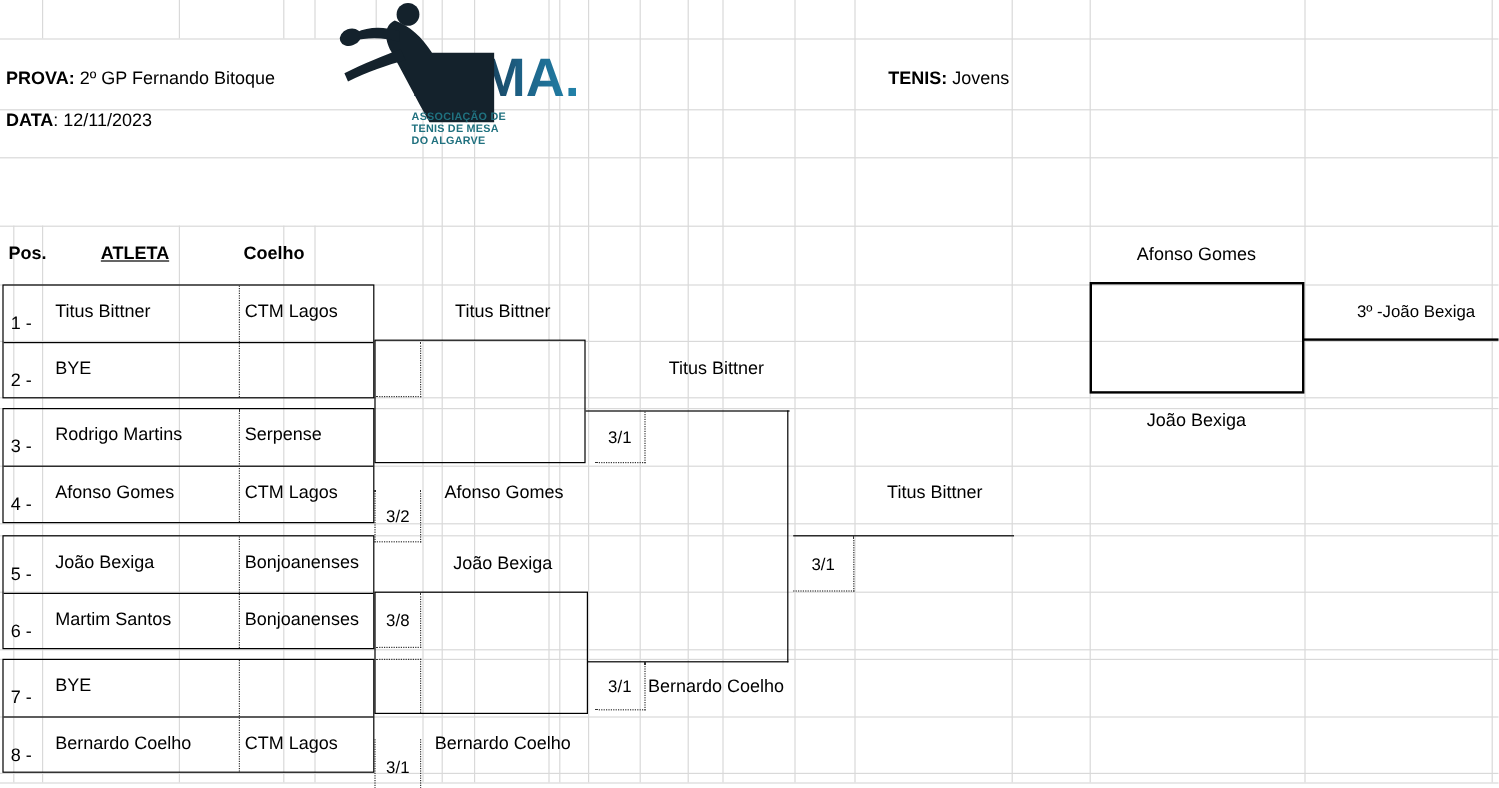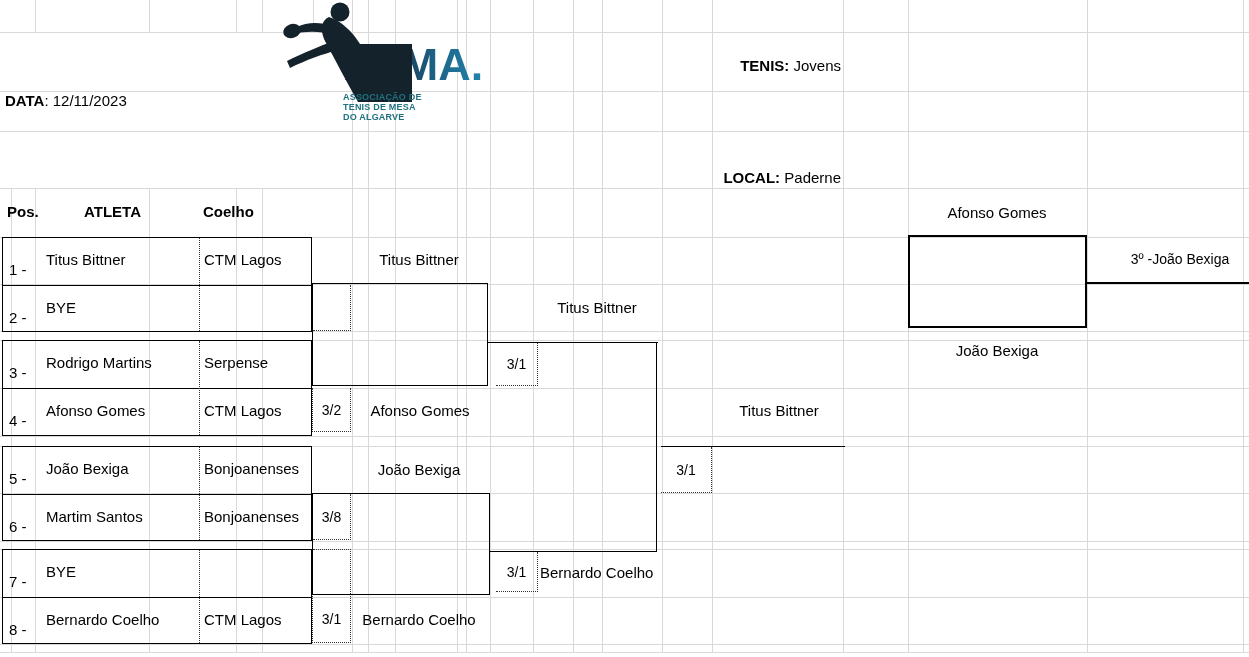--- a/index.html
+++ b/index.html
@@ -17,21 +17,21 @@
   .pos-num{position:absolute;left:6px;top:23px;font-size:15px;}
   .p-name{position:absolute;left:43px;top:13px;font-size:15px;white-space:nowrap;}
   .p-club{position:absolute;left:201px;top:13px;font-size:15px;white-space:nowrap;}
   
   .rect{position:absolute;border:1px solid #000;box-sizing:border-box;z-index:2;}
   .rect.thick{border-width:2px;}
   
   .score{position:absolute;font-size:14px;display:flex;align-items:center;justify-content:center;z-index:4;box-sizing:border-box;}
   .d-r{border-right:1px dotted #333;}
   .d-b{border-bottom:1px dotted #333;}
-  .d-l{border-left:1px dotted #333;}
+  .d-l{border-left:1px dotted #333;margin-top:20px;}
   .d-t{border-top:1px dotted #333;}
   
   .bname{position:absolute;font-size:15px;text-align:center;white-space:nowrap;z-index:4;}
   
   .hline{position:absolute;font-size:15px;white-space:nowrap;z-index:4;}
   .hline b{font-weight:bold;}
   .hright{text-align:right;}
   .colhead{position:absolute;font-weight:bold;font-size:15px;z-index:4;white-space:nowrap;}
   
   #logo-sil{position:absolute;left:276px;top:0;width:136px;height:102px;z-index:6;}
@@ -85,49 +85,49 @@
       <div class="gl" style="left: 149px; top: 188px; width: 1px; height: 464px;"></div>
       <div class="gl" style="left: 236px; top: 188px; width: 1px; height: 464px;"></div>
       <div class="gl" style="left: 262px; top: 188px; width: 1px; height: 464px;"></div>
       <div class="gl" style="left: 35px; top: 0px; width: 1px; height: 32px;"></div>
       <div class="gl" style="left: 149px; top: 0px; width: 1px; height: 32px;"></div>
       <div class="gl" style="left: 236px; top: 0px; width: 1px; height: 32px;"></div>
       <div class="gl" style="left: 262px; top: 0px; width: 1px; height: 32px;"></div>
       <div class="gl" style="left: 313px; top: 0px; width: 1px; height: 32px;"></div>
     </div>
 
+  <div class="hline" style="left:5px;top:57px;">
+    <b>PROVA:</b>
+    <span>2º GP Fernando Bitoque</span>
+  </div>
   <div class="hline" style="left:5px;top:92px;">
     <b>DATA</b><span>: 12/11/2023</span>
   </div>
 
   <div class="hline hright" style="left:541px;top:57px;width:300px;">
     <b>TENIS:</b>
     <span>Jovens</span>
-  </div>
-  <div class="hline hright" style="left:541px;top:169px;width:300px;">
-    <b>LOCAL:</b>
-    <span>Paderne</span>
   </div>
 
   <svg id="logo-sil" viewBox="0 0 136 102" aria-hidden="true">
     <circle cx="64" cy="12" r="9.5"></circle>
     <path d="M53,17 C65,21 76,31 84,44 L136,44 L136,102 L82,102 C71,83 61,63 50,43 C44,32 44,21 53,17 Z"></path>
     <path d="M57,26 C44,22 31,22 21,27 L18,34 C30,31 45,31 57,35 Z"></path>
     <ellipse cx="16" cy="31" rx="9" ry="7" transform="rotate(-20 16 31)"></ellipse>
     <path d="M58,41 C44,46 27,53 11,61 L14,68 C30,60 47,54 62,50 Z"></path>
   </svg>
   <div id="brand">ATMA.</div>
   <div id="subtitle">
     <div>ASSOCIAÇÃO DE</div>
     <div>TENIS DE MESA</div>
     <div>DO ALGARVE</div>
   </div>
 
   <div class="colhead" style="left:7px;top:203px;">Pos.</div>
-  <div class="colhead" style="left:40px;top:203px;width:145px;text-align:center;">ATLETA</div>
+  <div class="colhead" style="left:40px;top:203px;width:145px;text-align:center;text-decoration:underline;">ATLETA</div>
   <div class="colhead" style="left:203px;top:203px;">Coelho</div>
 
   <div class="match-box" style="top:237px;height:95px;">
     <div class="mb-row first">
       <span class="pos-num">1 -</span>
       <span class="p-name">Titus Bittner</span>
       <span class="p-club">CTM Lagos</span>
     </div>
     <div class="mb-row" style="top:48px;">
       <span class="pos-num">2 -</span>

